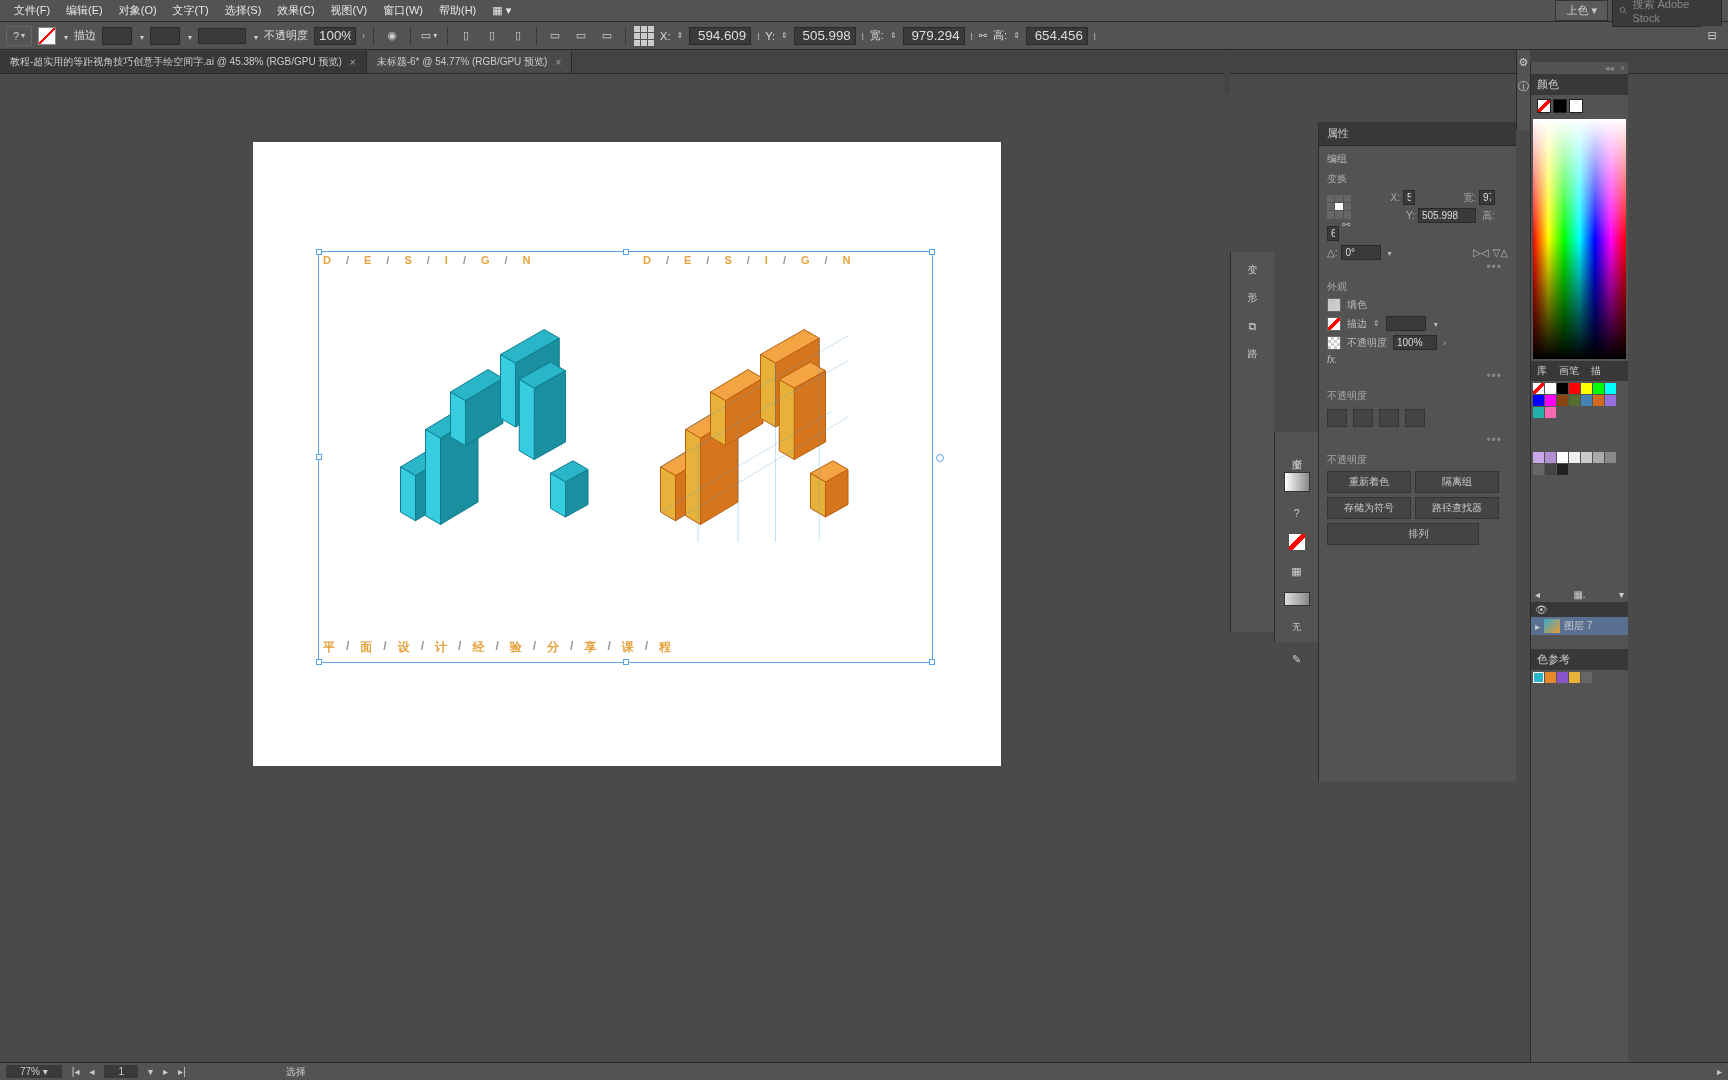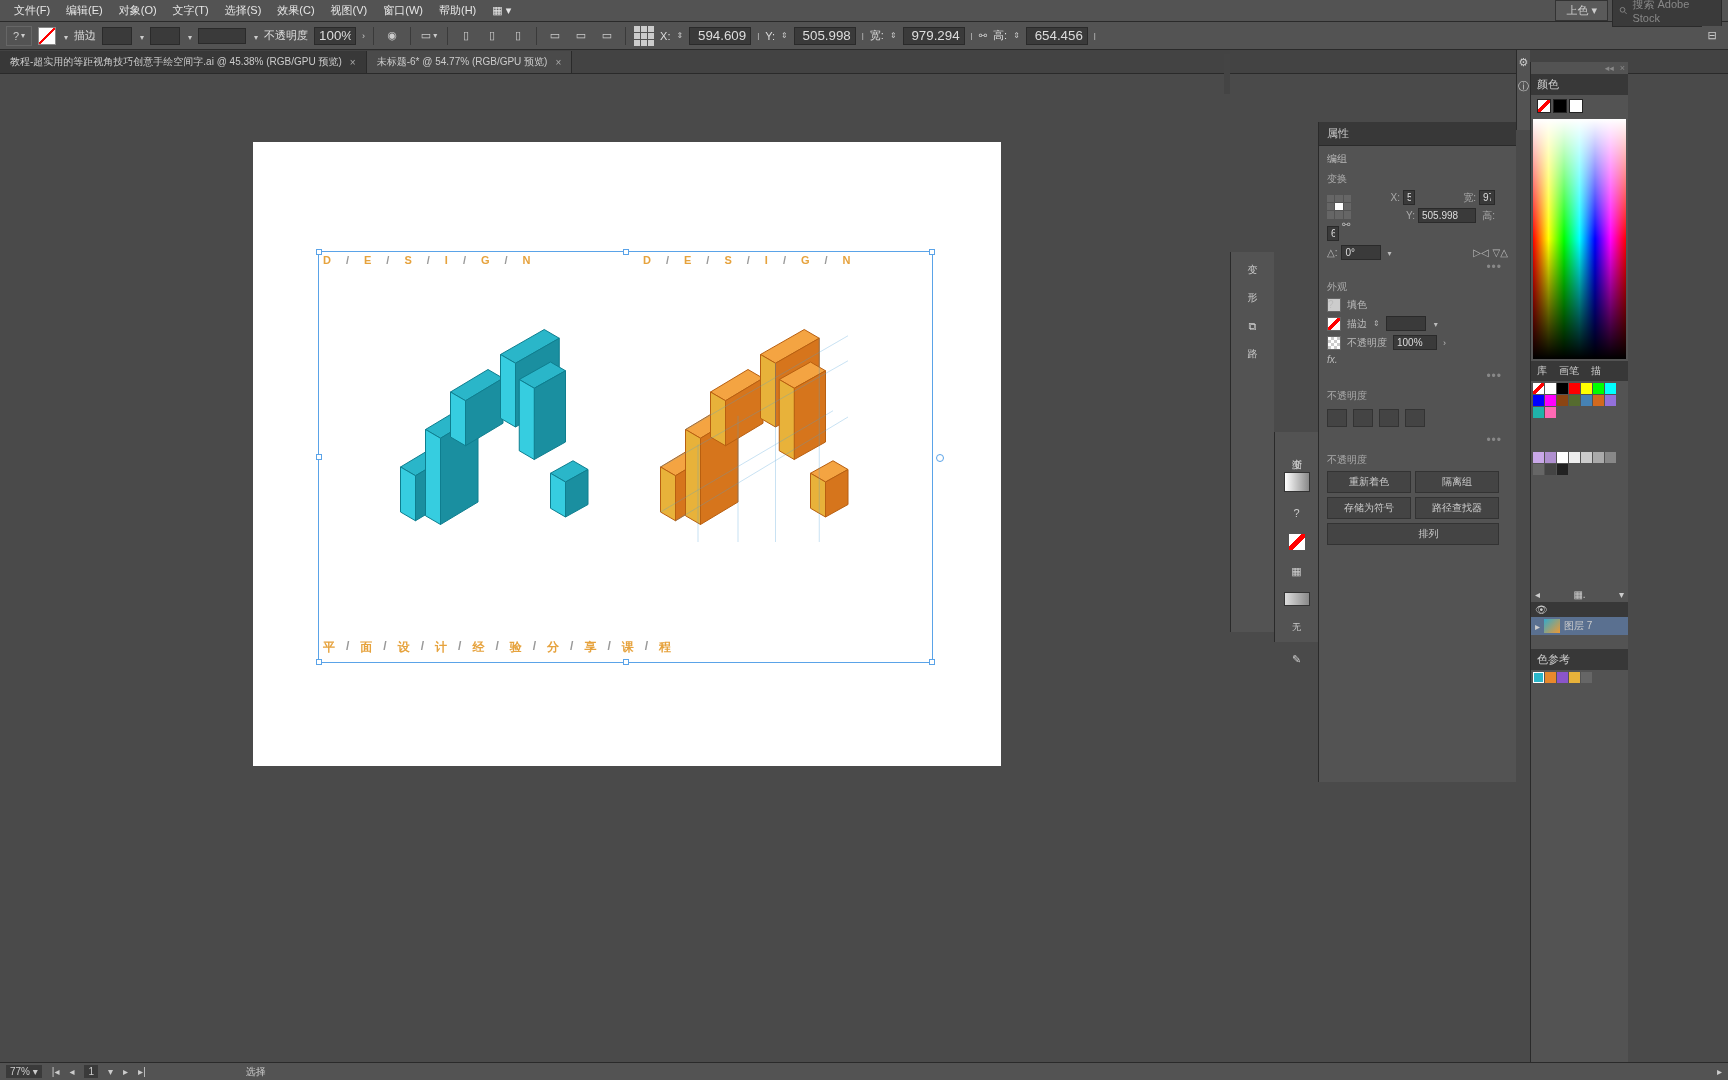--- a/index.html
+++ b/index.html
@@ -56,21 +56,21 @@
 .letter-row span.slash { color: #999; }
 
 
 .iso-char { position: absolute; width: 250px; height: 260px; }
 .iso-char.c1 { left: 110px; top: 170px; }
 .iso-char.c2 { left: 370px; top: 170px; }
 .iso-char svg { width: 100%; height: 100%; }
 
 
 .statusbar { position: absolute; left: 0; bottom: 0; right: 0; height: 18px; background: #535353; display: flex; align-items: center; padding: 0 6px; gap: 10px; font-size: 10px; border-top: 1px solid #2a2a2a; }
-.statusbar .zoom { background: #3a3a3a; padding: 1px 4px; }
+.statusbar .zoom { background: #3a3a3a; padding: 1px 14px; }
 
 
 .right-panels { position: absolute; right: 0; top: 22px; bottom: 18px; width: 498px; display: flex; }
 .panel-col { background: #535353; border-left: 1px solid #2a2a2a; display: flex; flex-direction: column; }
 .panel-col.tools { width: 44px; }
 .panel-col.props { width: 198px; }
 .panel-col.mid { width: 158px; position: relative; }
 .panel-col.color { width: 98px; }
 
 .panel-header { background: #383838; padding: 4px 8px; font-size: 11px; border-bottom: 1px solid #2a2a2a; display: flex; align-items: center; }
@@ -91,21 +91,21 @@
 .appearance-row .swatch { width: 14px; height: 14px; border: 1px solid #666; }
 .appearance-row .swatch.q { background: #ccc; position: relative; }
 .appearance-row .swatch.slash { background: linear-gradient(135deg, #fff 40%, red 40%, red 60%, #fff 60%); }
 .appearance-row input { background: #3a3a3a; border: 1px solid #2a2a2a; color: #ddd; padding: 1px 3px; font-size: 10px; width: 44px; }
 
 .pf-row { display: flex; gap: 6px; margin: 6px 0; }
 .pf-row .pf-btn { width: 20px; height: 18px; background: #444; border: 1px solid #333; }
 
 .quick-btns { display: flex; flex-wrap: wrap; gap: 4px; margin-top: 4px; }
 .quick-btns button { background: #444; border: 1px solid #333; color: #ccc; font-size: 10px; padding: 3px 0; width: 84px; }
-.quick-btns button.wide { width: 172px; padding-left: 31px; }
+.quick-btns button.wide { width: 152px; padding-left: 31px; }
 
 .panel-menu-dots { text-align: right; color: #888; font-size: 12px; padding: 0 6px; letter-spacing: 1px; }
 
 
 .color-title { background: #383838; padding: 3px 6px; font-size: 11px; }
 .color-swatches-row { display: flex; padding: 4px 6px; gap: 2px; }
 .color-swatches-row .sw { width: 14px; height: 14px; border: 1px solid #222; }
 .spectrum { height: 240px; margin: 2px; background: linear-gradient(to bottom, rgba(255,255,255,1), rgba(255,255,255,0) 50%, rgba(0,0,0,0) 50%, rgba(0,0,0,1)), linear-gradient(to right, #ff0000, #ffff00, #00ff00, #00ffff, #0000ff, #ff00ff, #ff0000); }
 .color-tabs { display: flex; background: #383838; font-size: 10px; }
 .color-tabs div { padding: 3px 6px; }

